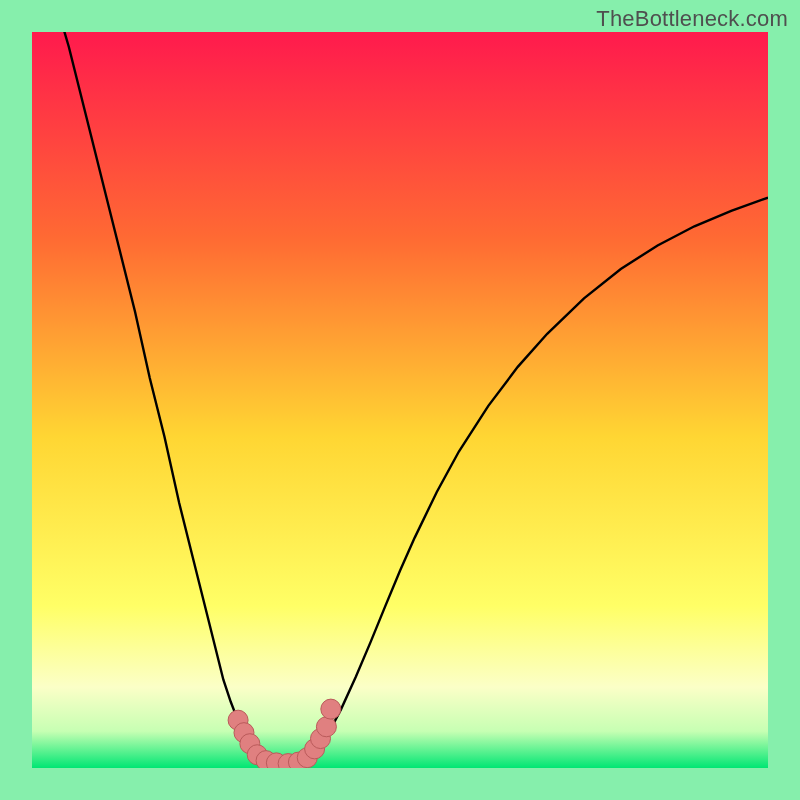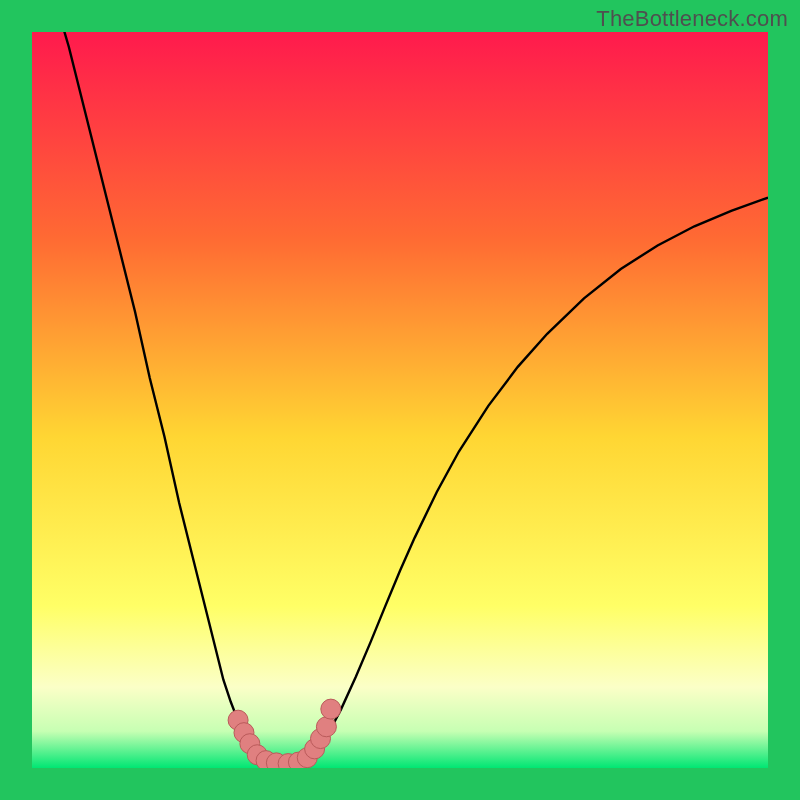--- a/index.html
+++ b/index.html
@@ -8,21 +8,21 @@
     width: 800px;
     height: 800px;
     overflow: hidden;
     background: #000;
     font-family: Arial, Helvetica, sans-serif;
   }
   .frame {
     position: absolute;
     top: 0; left: 0;
     width: 800px; height: 800px;
-    background: #22c55e;
+    background: #86efac;
   }
   .plot {
     position: absolute;
     top: 32px;
     left: 32px;
     width: 736px;
     height: 736px;
     overflow: hidden;
   }
   .watermark {

